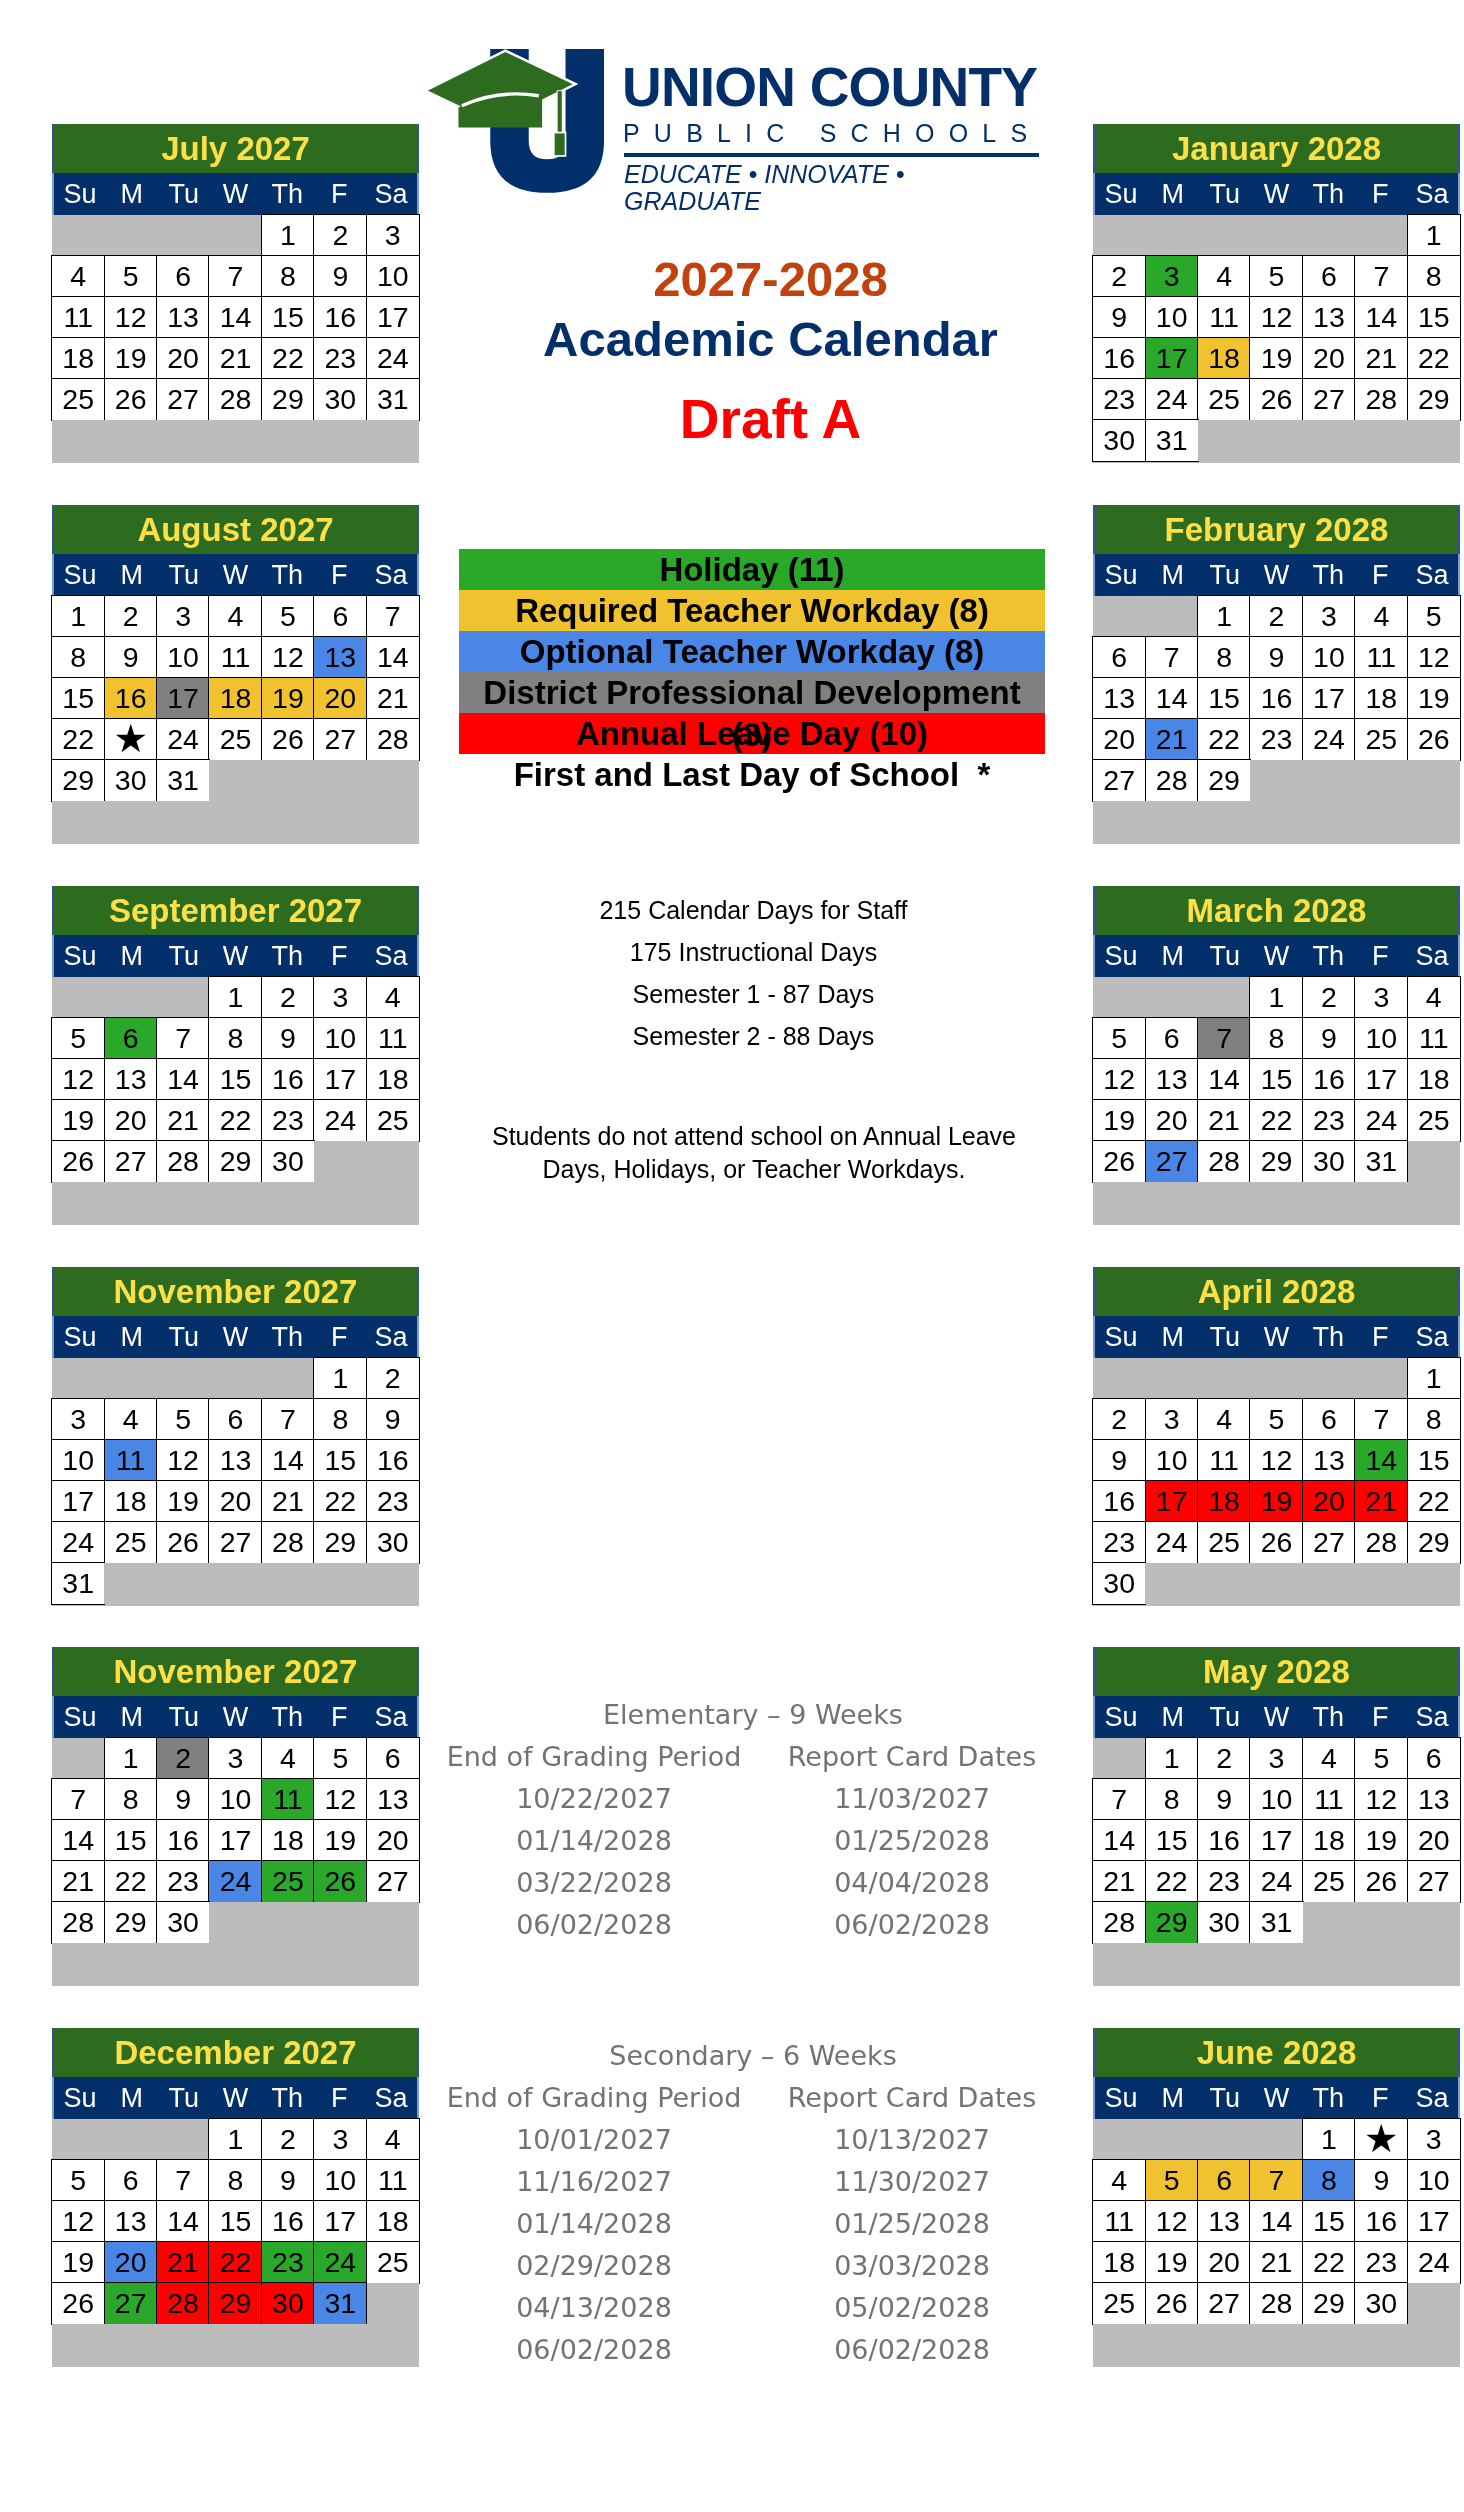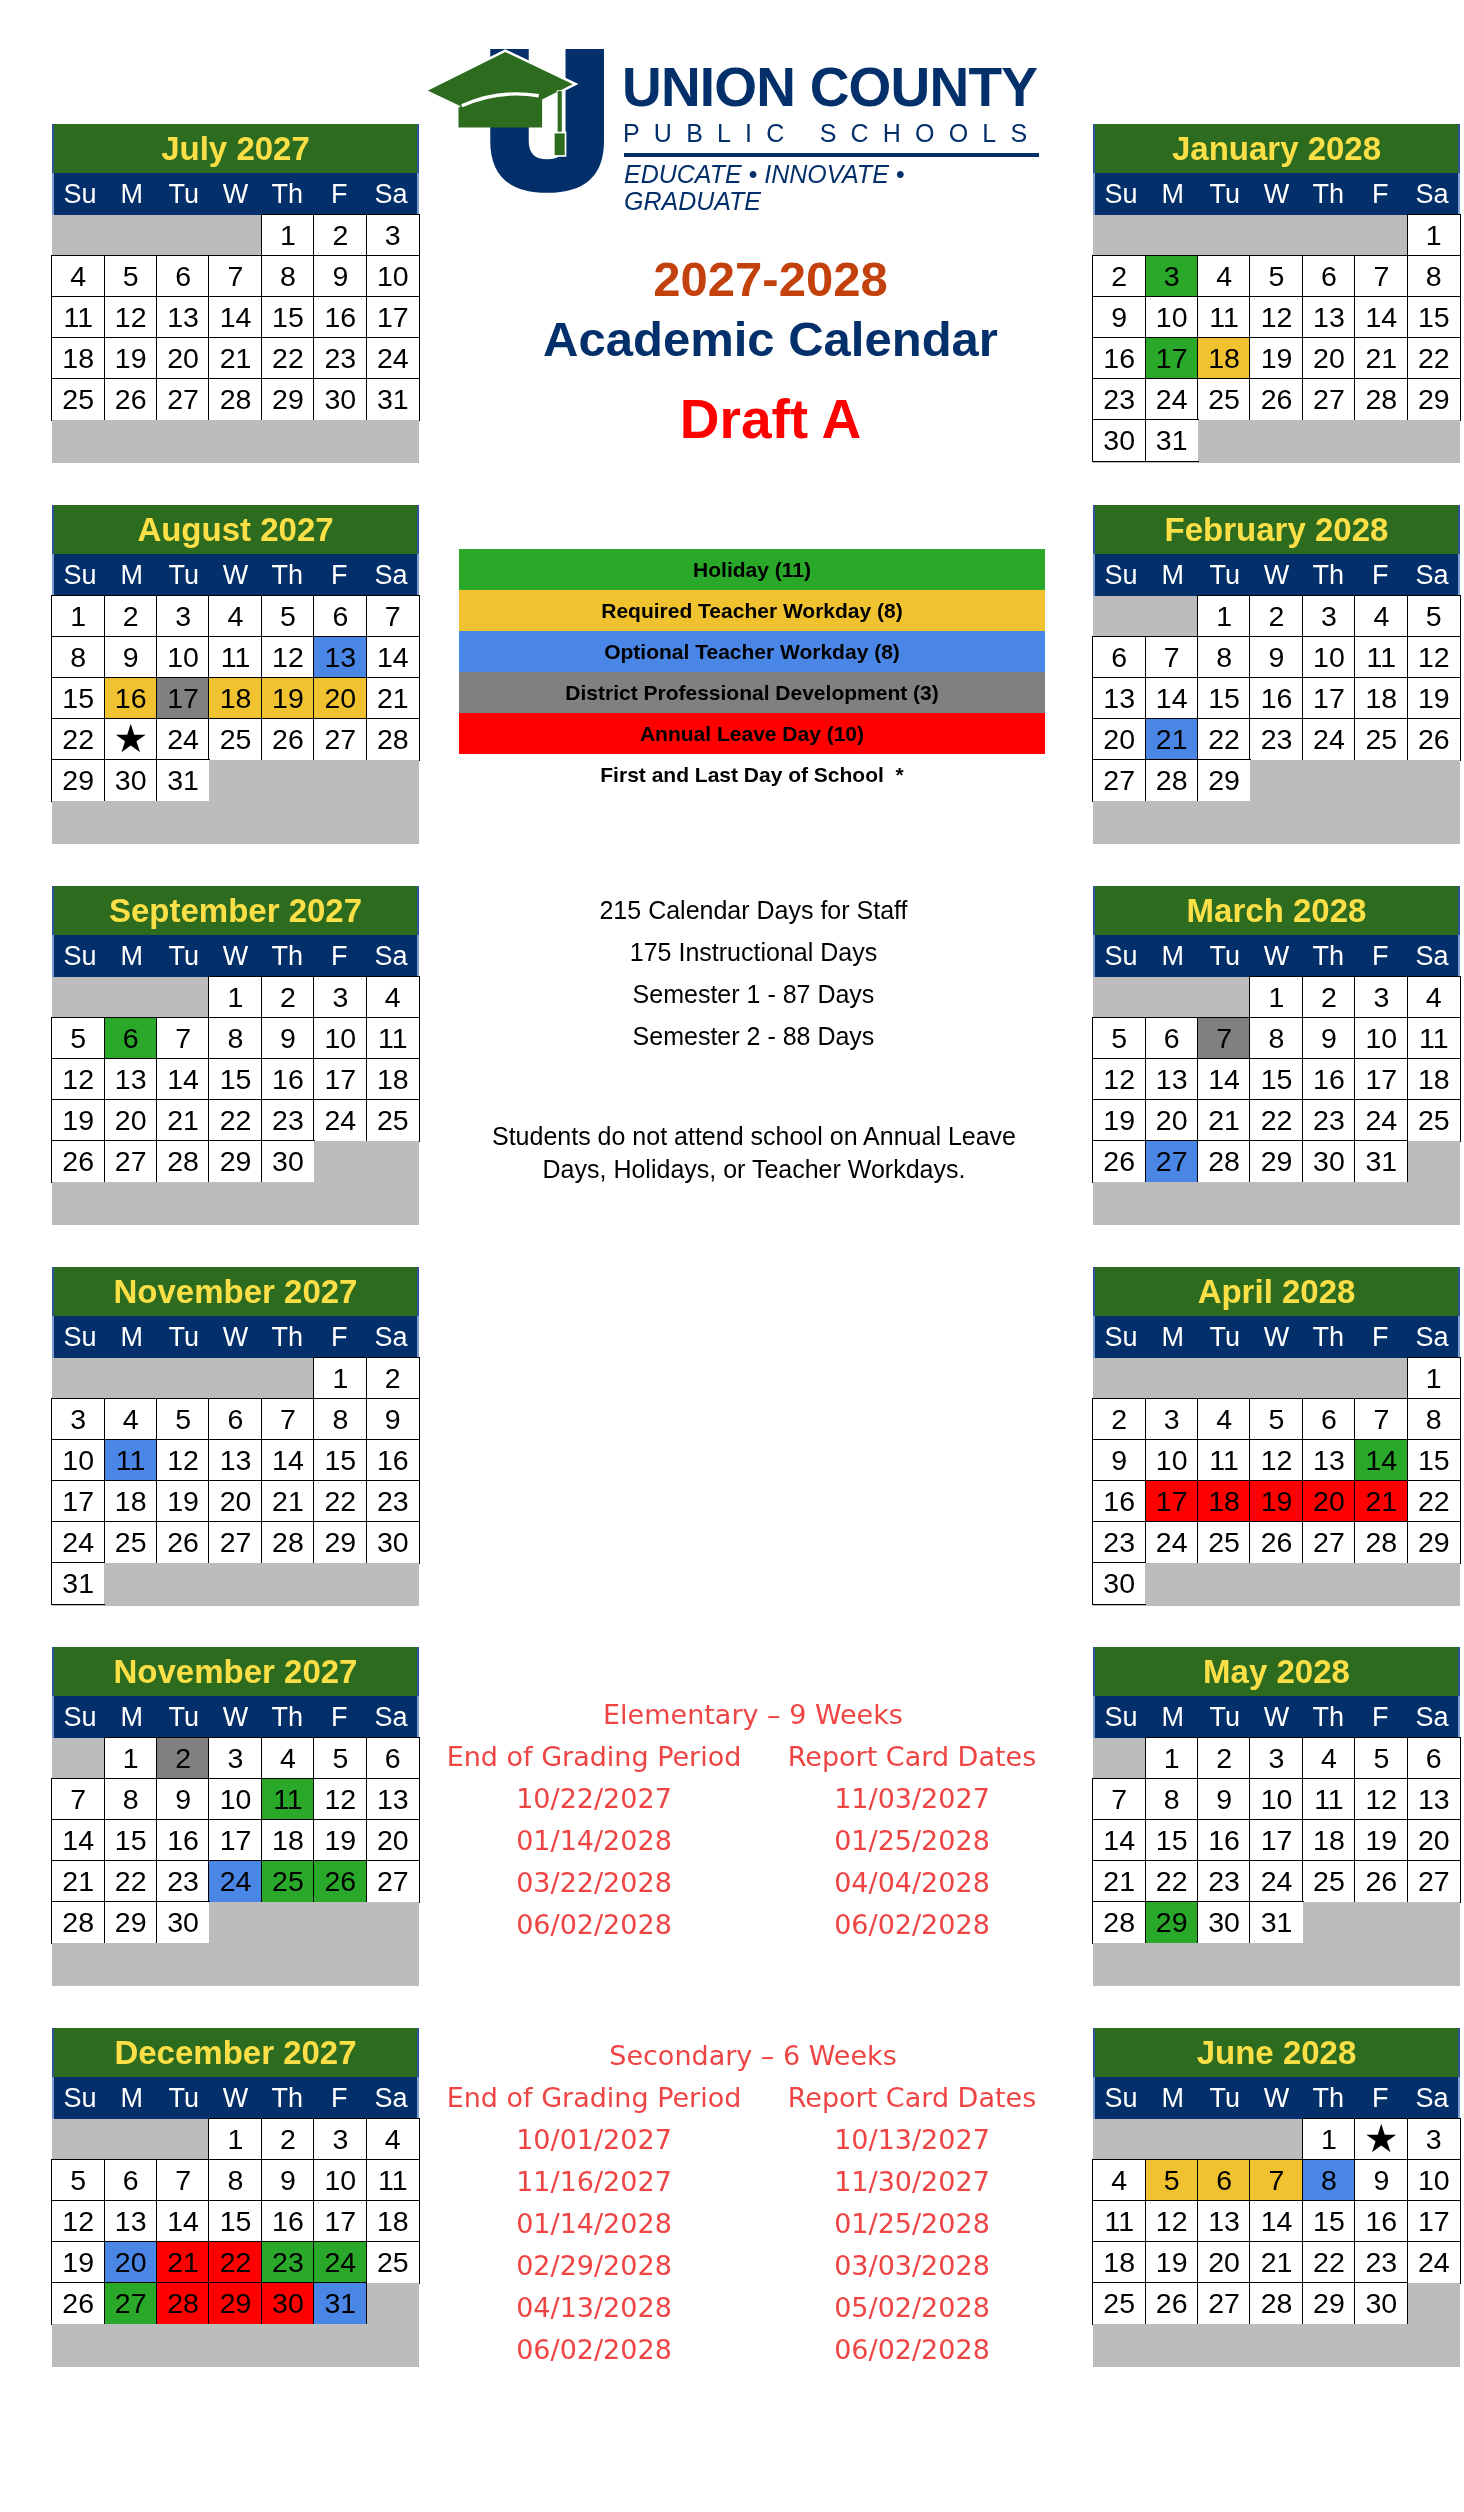--- a/index.html
+++ b/index.html
@@ -14,23 +14,23 @@
   .cell.blank{background:#bcbcbc;}
   .cell.holiday{background:#29a829;}
   .cell.required{background:#f0c230;}
   .cell.optional{background:#4a86e6;}
   .cell.pd{background:#808080;}
   .cell.leave{background:#ff0000;}
   .star{font-size:39px;line-height:39px;}
   .logo{position:absolute;left:425px;top:42px;width:619px;height:151px;}
   .title{position:absolute;left:469px;width:603px;text-align:center;font-weight:bold;}
   .legend{position:absolute;left:459px;top:549px;width:586px;}
-  .legend .row{height:41px;line-height:42px;text-align:center;font-weight:bold;font-size:21px;color:#000;}
+  .legend .row{height:41px;line-height:42px;text-align:center;font-weight:bold;font-size:33px;color:#000;}
   .info{position:absolute;left:469px;width:569px;text-align:center;font-size:25px;color:#000;}
-  .grading{position:absolute;left:435px;width:636px;font-family:"DejaVu Sans",sans-serif;font-size:27px;color:#ef4444;}
+  .grading{position:absolute;left:435px;width:636px;font-family:"DejaVu Sans",sans-serif;font-size:27px;color:#737373;}
   .grading .hd{text-align:center;}
   .grading .cols{display:flex;}
   .grading .cols div{flex:1;text-align:center;}
 </style>
 </head>
 <body>
 
 <div class="logo">
   <svg width="619" height="151" viewBox="0 0 740 180">
     <path d="M78 8 h46 v110 q0 22 22 22 q22 0 22 -22 v-110 h46 v110 q0 62 -68 62 q-68 0 -68 -62 z" fill="#03306a"></path>

